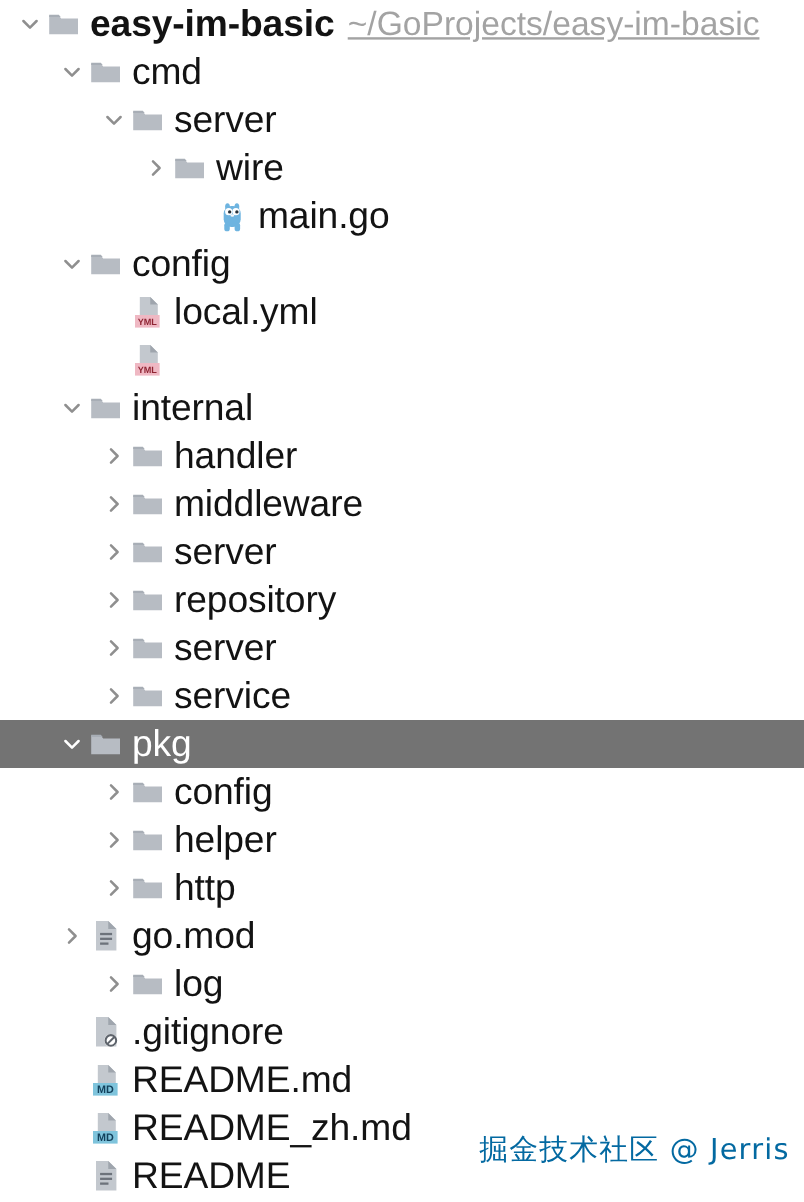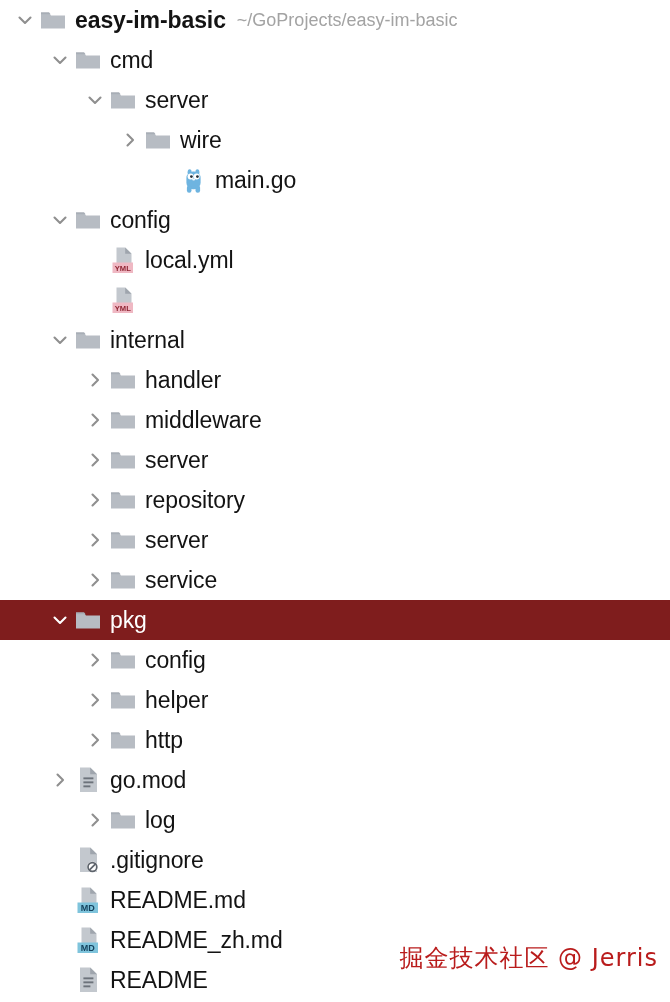--- a/index.html
+++ b/index.html
@@ -16,21 +16,21 @@
     background: #ffffff;
   }
   .row {
     position: relative;
     height: 40px;
     display: flex;
     align-items: center;
     white-space: nowrap;
     width: 670px;
   }
-  .row.selected { background: #7f1d1d; }
+  .row.selected { background: #737373; }
 
   
   .twisty {
     width: 26px; height: 40px;
     flex: 0 0 26px;
     display: flex; align-items: center; justify-content: center;
   }
   .twisty svg { display: block; }
   .twisty.none svg { visibility: hidden; }
 
@@ -38,42 +38,43 @@
   .icon {
     width: 30px; height: 40px;
     flex: 0 0 30px;
     display: flex; align-items: center; justify-content: center;
     position: relative;
   }
   .icon svg { display: block; }
 
   
   .label {
-    font-size: 23px;
+    font-size: 31px;
     color: #131313;
     letter-spacing: -0.1px;
     padding-left: 7px;
     line-height: 40px;
   }
   .label.bold { font-weight: bold; }
   .row.selected .label { color: #ffffff; }
   .path {
-    font-size: 18px;
+    font-size: 28px;
     color: #a3a3a3;
     padding-left: 11px;
     line-height: 40px;
+    text-decoration: underline;
   }
 
   
   #watermark {
     position: absolute;
     right: 12px;
     bottom: 28px;
     font-size: 24px;
-    color: #b91c1c;
+    color: #0369a1;
     letter-spacing: 1px;
     white-space: nowrap;
     pointer-events: none;
     font-family: "DejaVu Sans", sans-serif;
   }
 </style>
 </head>
 <body>
 
 <div id="tree">

